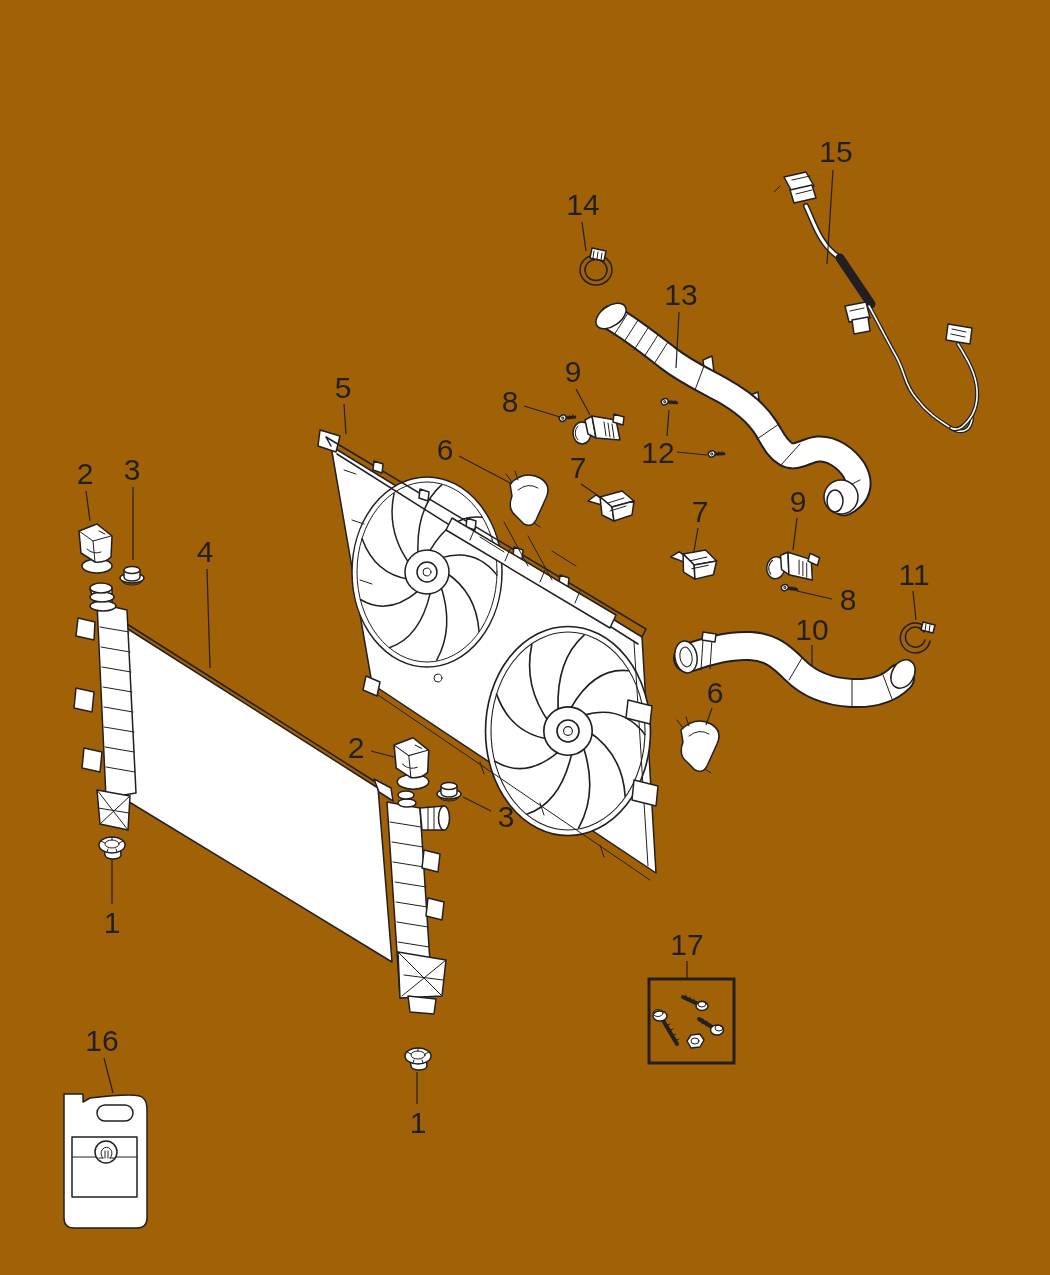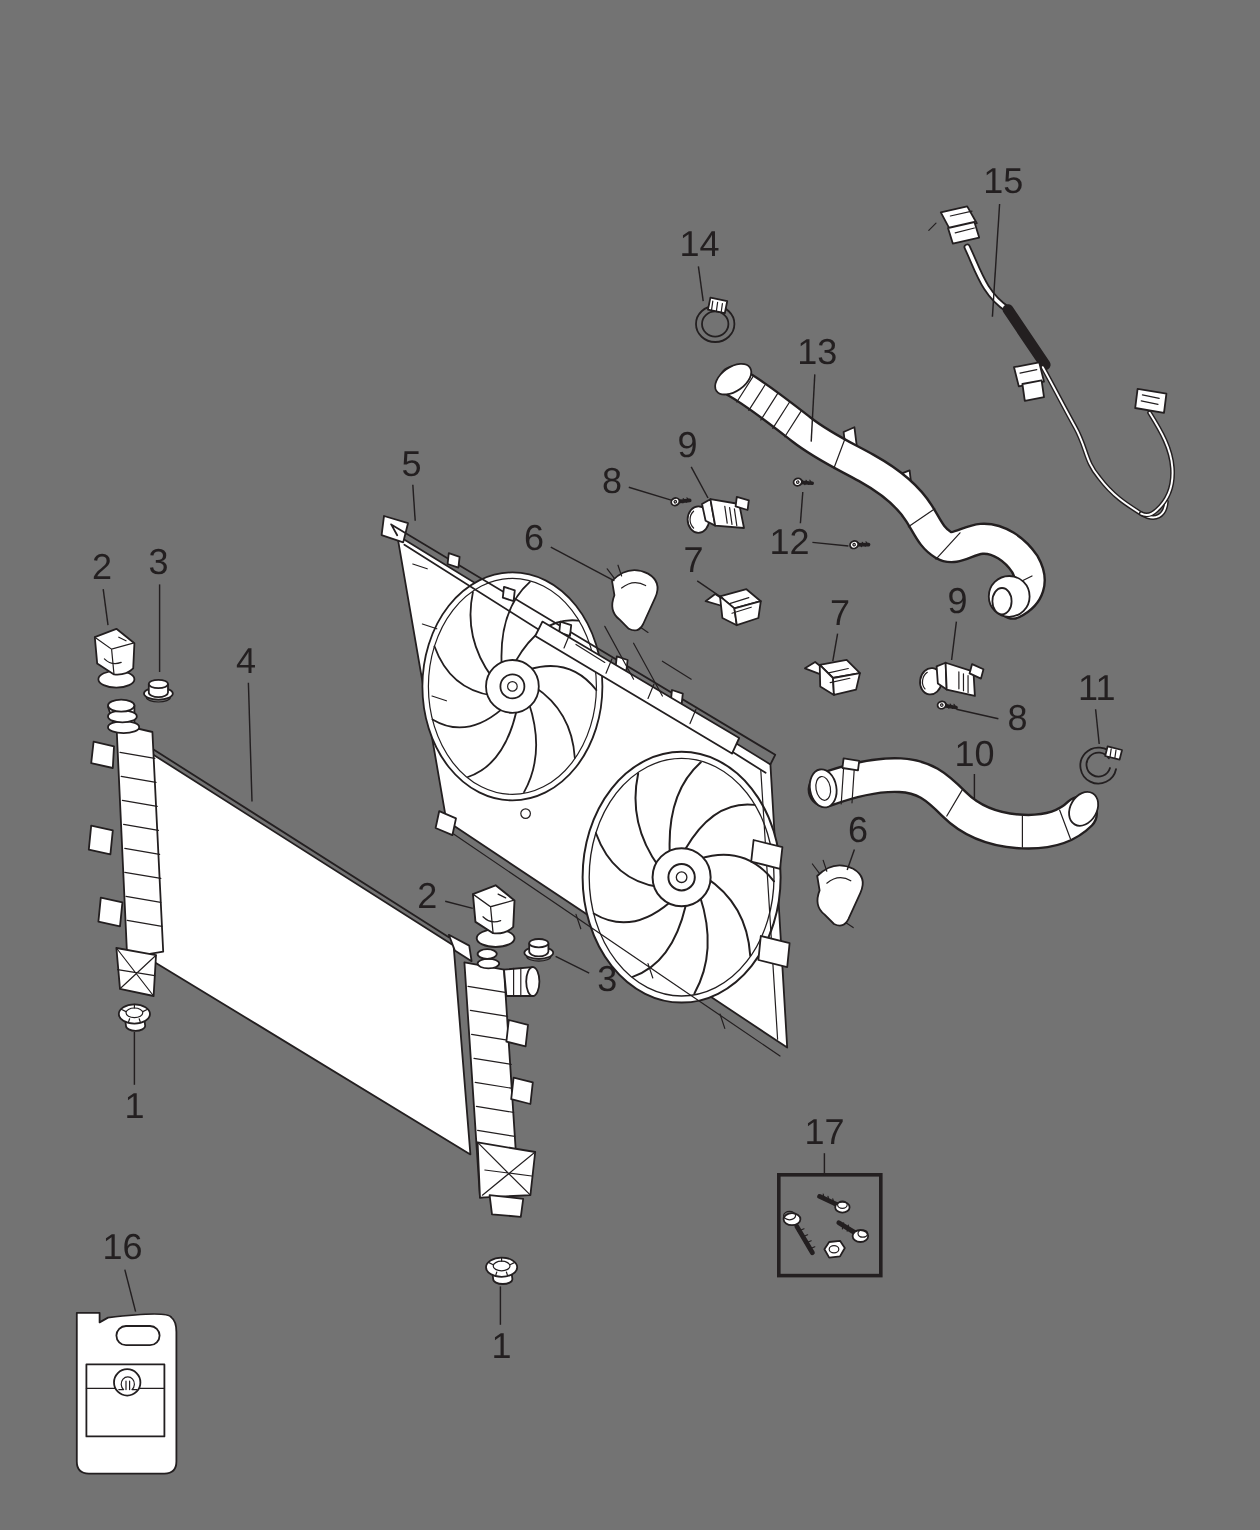--- a/index.html
+++ b/index.html
@@ -1,16 +1,16 @@
 <!DOCTYPE html>
 <html><head>
 <meta charset="utf-8">
 <style>
   html,body{margin:0;padding:0;background:#fff;}
-  #stage{position:relative;width:1050px;height:1275px;background:#737373;overflow:hidden;
+  #stage{position:relative;width:1050px;height:1275px;background:#a16207;overflow:hidden;
          font-family:"Liberation Sans", sans-serif;}
   svg{display:block}
   .ln{fill:none;stroke:#231f20;stroke-width:1.5;stroke-linecap:round;stroke-linejoin:round;}
   .thin{fill:none;stroke:#231f20;stroke-width:1;stroke-linecap:round;}
   .wh{fill:#ffffff;stroke:#231f20;stroke-width:1.5;stroke-linejoin:round;}
   .tubeO{fill:none;stroke:#231f20;stroke-linecap:round;}
   .tubeI{fill:none;stroke:#ffffff;stroke-linecap:round;}
   .callout{font:400 30px "Liberation Sans", sans-serif;fill:#231f20;text-anchor:middle;dominant-baseline:central;}
   .leader{stroke:#231f20;stroke-width:1.2;fill:none;}
   .thick{fill:none;stroke:#231f20;stroke-width:3;}

